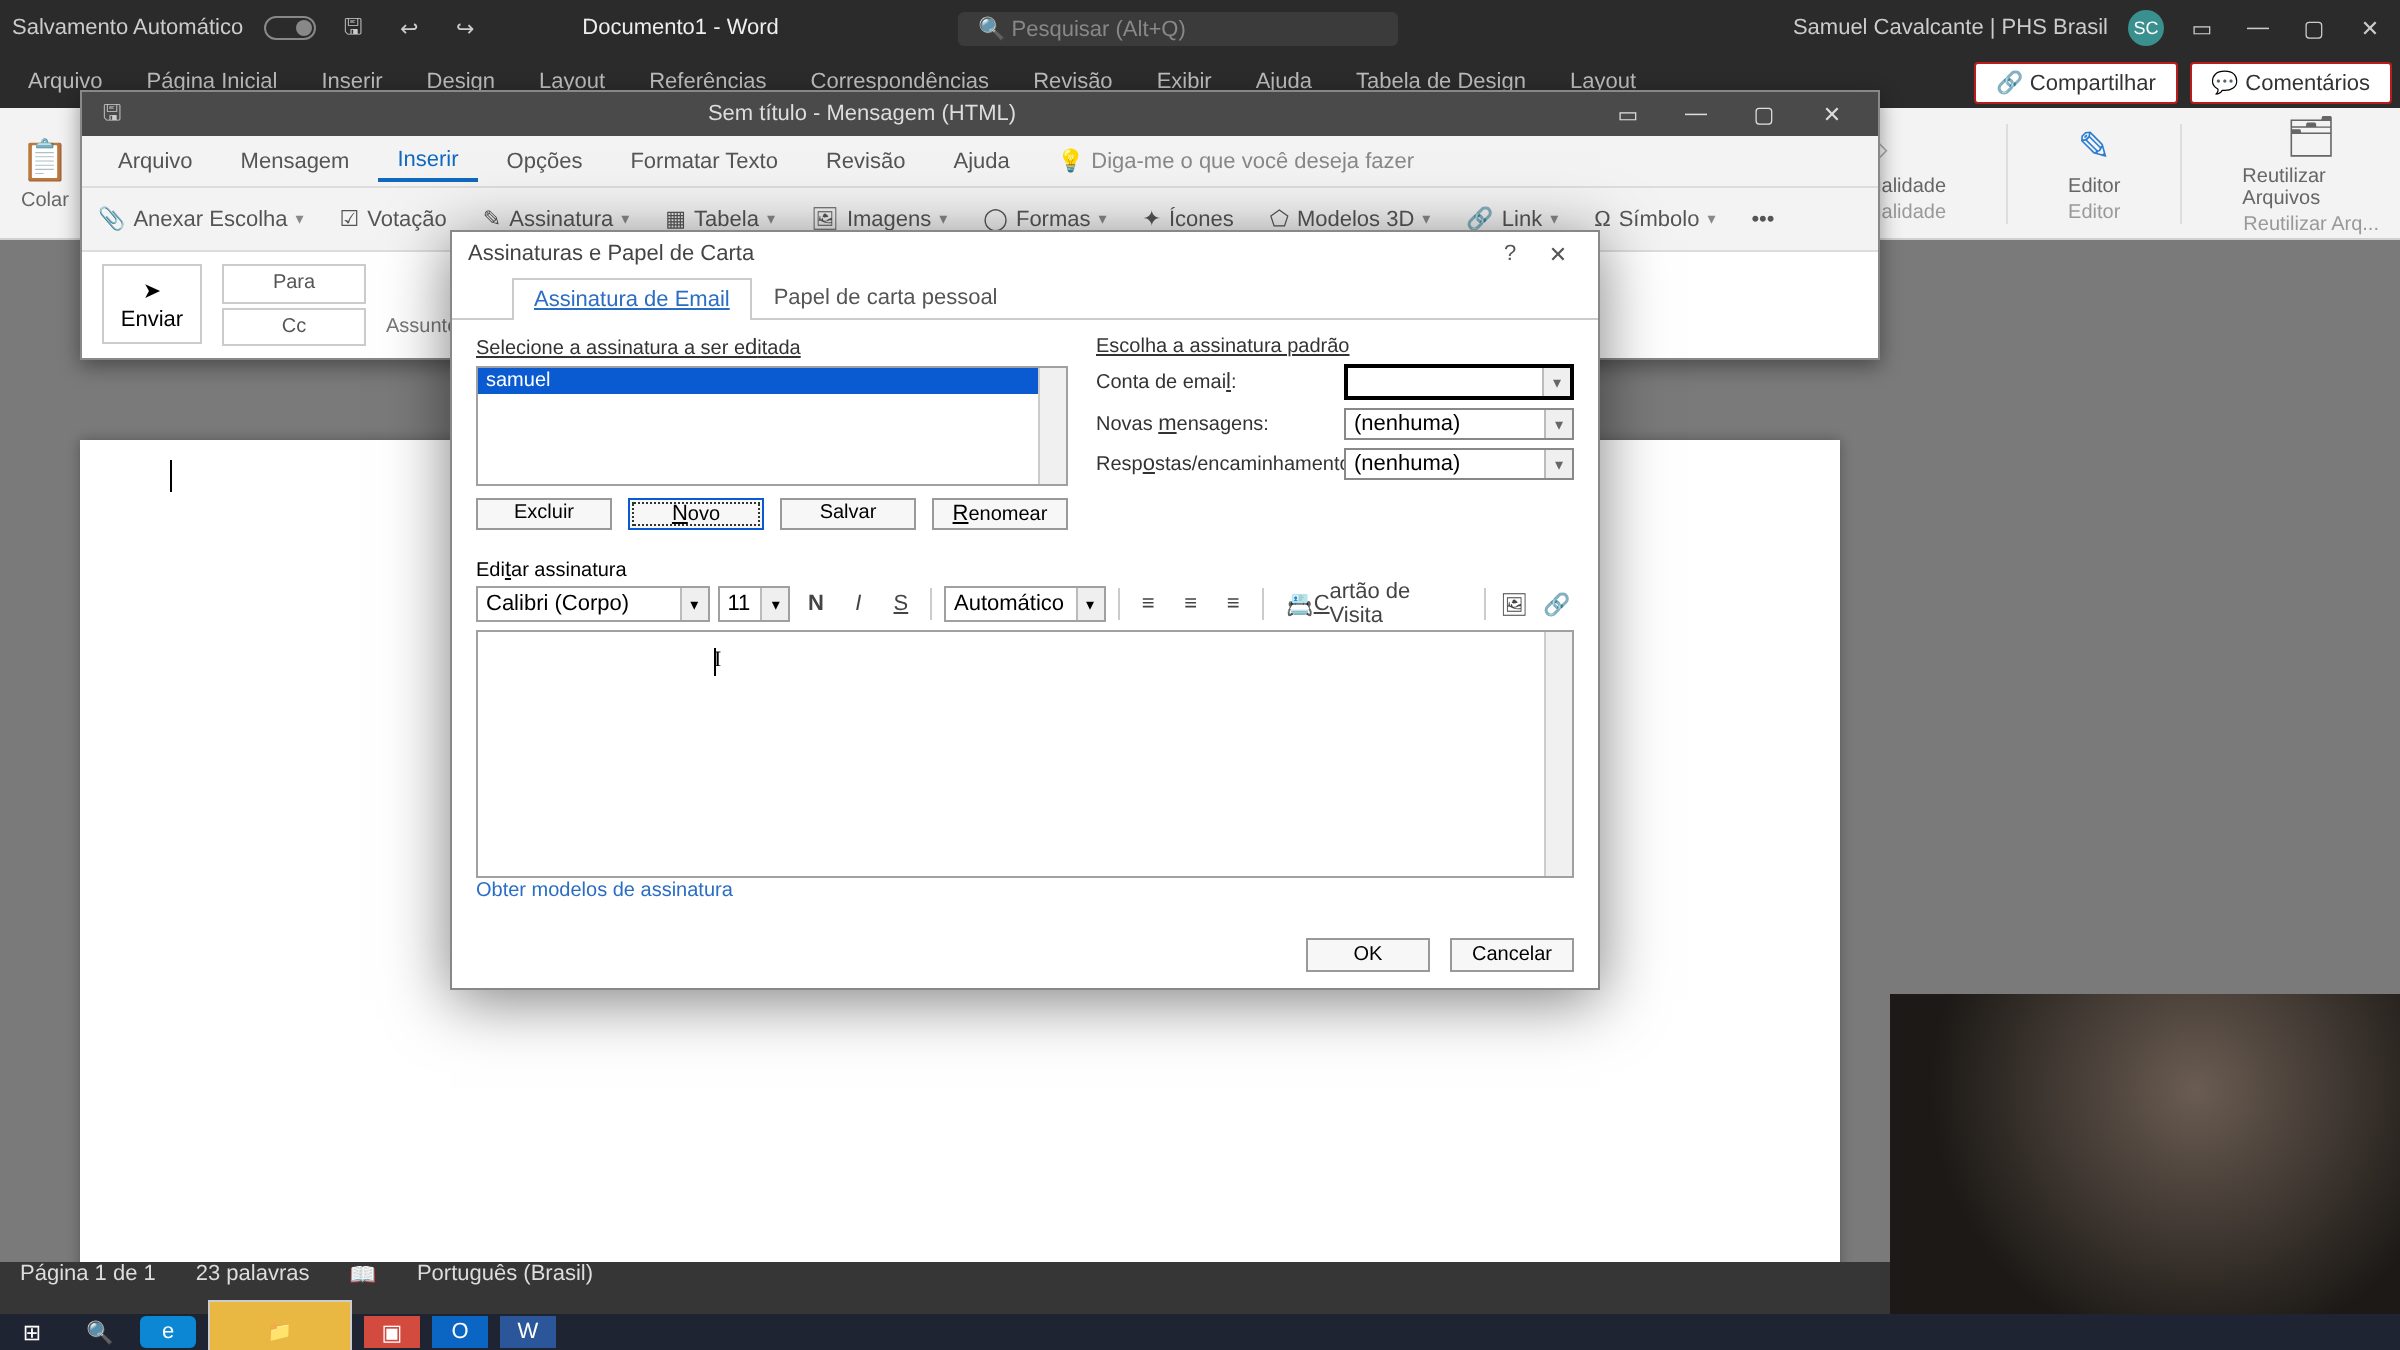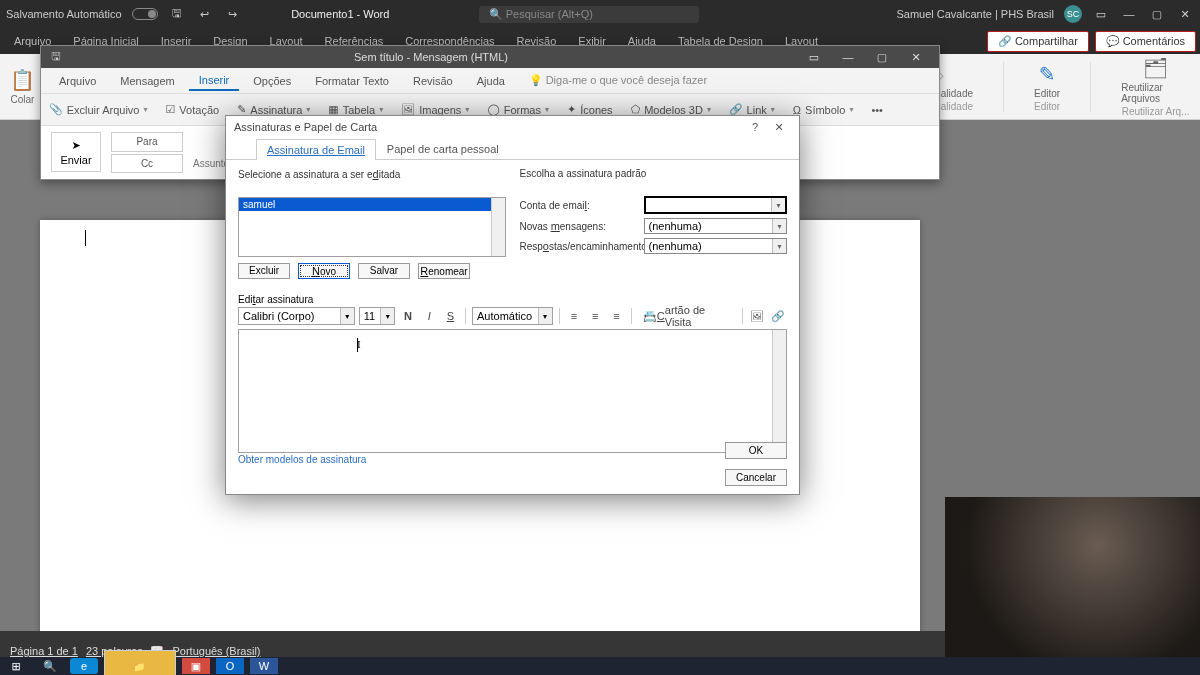--- a/index.html
+++ b/index.html
@@ -26,21 +26,21 @@
 .rg .ic { font-size:20px; }
 .rg .lb { font-size:10px; }
 .rgv { border-left:1px solid #ddd; height:50px; }
 
 
 .doc-area { position:absolute; top:120px; left:0; right:0; bottom:44px; background:#7a7a7a; }
 .page { position:absolute; left:40px; top:100px; width:880px; height:440px; background:#fff; box-shadow:0 0 6px rgba(0,0,0,.3); }
 .cursor { position:absolute; left:45px; top:10px; width:1px; height:16px; background:#000; }
 
 
-.status { position:absolute; left:0; right:0; bottom:18px; height:26px; background:#363636; color:#ddd; display:flex; align-items:flex-end; padding:0 10px; gap:8px; font-size:10px;text-decoration:underline;}
+.status { position:absolute; left:0; right:0; bottom:18px; height:26px; background:#363636; color:#ddd; display:flex; align-items:flex-start; padding:0 10px; gap:20px; font-size:10px;}
 
 
 .taskbar { position:absolute; left:0; right:0; bottom:0; height:18px; background:#1f2433; display:flex; align-items:center; gap:6px; padding:0 2px;}
 .tb { width:28px; height:16px; display:flex; align-items:center; justify-content:center; color:#fff; font-size:11px;}
 .tb.edge{background:#0b87d4;border-radius:3px;} .tb.fld{background:#e9b842;}
 .tb.red{background:#d34a3f;} .tb.out{background:#0a66c2;} .tb.wrd{background:#2b579a;}
 
 
 .outlook { position:absolute; left:40px; top:45px; width:900px; height:135px; background:#e6e6e6; border:1px solid #888; box-shadow:0 3px 10px rgba(0,0,0,.4);}
 .ol-title { height:22px; background:#4a4a4a; color:#ddd; display:flex; align-items:center; padding:0 6px;}
@@ -63,43 +63,43 @@
 
 .dialog { position:absolute; left:225px; top:115px; width:575px; height:380px; background:#fff; border:1px solid #888; box-shadow:0 5px 30px rgba(0,0,0,.5);}
 .dlg-title { height:22px; display:flex; align-items:center; padding:0 8px; color:#444;}
 .dlg-title .sp{flex:1;}
 .dlg-title .x{width:24px;text-align:center;cursor:pointer;color:#555;}
 .dlg-tabs { display:flex; padding:0 10px; border-bottom:1px solid #ccc;}
 .dlg-tabs .dt{ padding:4px 10px; color:#555; cursor:pointer; border:1px solid transparent; border-bottom:none;}
 .dlg-tabs .dt.act{ border-color:#ccc; background:#fff; position:relative; top:1px; color:#2a6dc4; text-decoration:underline;margin-left:20px;}
 .dlg-body { padding:8px 12px; display:flex; gap:14px;}
 .col { flex:1; }
-.lbl { color:#333; font-size:10px; margin-bottom:17px;}
+.lbl { color:#333; font-size:10px; margin-bottom:3px;text-decoration:underline;}
 .listbox { height:60px; border:1px solid #a0a0a0; background:#fff; position:relative;}
 .listbox .sel{ background:#0a5bd1; color:#fff; padding:1px 4px; font-size:10px;}
 .listbox .sb{position:absolute;right:0;top:0;bottom:0;width:14px;background:#f0f0f0;border-left:1px solid #ccc;}
 .btnrow { display:flex; gap:8px; margin-top:6px;}
-.btn { border:1px solid #999; background:#f7f7f7; padding:1px 0; width:52px; text-align:center; font-size:10px; cursor:pointer;}
+.btn { border:1px solid #999; background:#f7f7f7; padding:1px 0; width:68px; text-align:center; font-size:10px; cursor:pointer;}
 .btn.foc { border:1px solid #0a5bd1; outline:1px dotted #333; outline-offset:-3px;}
 .frow { display:flex; align-items:center; gap:8px; margin-bottom:4px;}
 .frow .fl{ width:116px; font-size:10px; color:#333;}
 .cmb { flex:1; height:16px; border:1px solid #888; background:#fff; display:flex; align-items:center; padding:0 4px; font-size:10px; position:relative;}
 .cmb.hl { border:2px solid #000; height:18px;}
 .cmb .dd{position:absolute;right:0;top:0;bottom:0;width:14px;background:#efefef;border-left:1px solid #bbb;display:flex;align-items:center;justify-content:center;font-size:8px;color:#666;}
 .editlbl { font-size:10px; margin:6px 12px 2px;}
 .toolbar { display:flex; align-items:center; gap:4px; padding:0 12px;}
 .toolbar .sel2 { border:1px solid #a0a0a0; height:18px; display:flex; align-items:center; padding:0 4px; font-size:10px; background:#fff; position:relative;}
 .toolbar .sel2 .dd{position:absolute;right:0;top:0;bottom:0;width:14px;background:#efefef;border-left:1px solid #bbb;display:flex;align-items:center;justify-content:center;font-size:8px;}
 .tbtn { width:18px; height:18px; border:1px solid transparent; display:flex; align-items:center; justify-content:center; font-size:11px; color:#444; cursor:pointer;}
 .sep{width:1px;height:16px;background:#ccc;margin:0 2px;}
 .editbox { margin:4px 12px 0; height:124px; border:1px solid #a0a0a0; background:#fff; position:relative;}
 .editbox .cur{position:absolute;left:118px;top:8px;width:1px;height:14px;background:#000; font-family:serif;}
 .editbox .sb{position:absolute;right:0;top:0;bottom:0;width:14px;background:#f0f0f0;border-left:1px solid #ccc;}
 .link { color:#2a6dc4; margin:6px 12px; font-size:10px; cursor:pointer; text-decoration:none;}
-.dlg-btm { position:absolute; bottom:8px; right:12px; display:flex; gap:10px;flex-direction:column;}
+.dlg-btm { position:absolute; bottom:8px; right:12px; display:flex; gap:10px;}
 .dlg-btm .btn{width:62px; padding:2px 0;}
 
 
 .webcam{position:absolute;right:0;bottom:18px;width:255px;height:160px;background:#222 radial-gradient(circle at 60% 30%,#6a5c52 0%,#1c1916 70%);}
 
 .u{text-decoration:underline;}
 </style>
 </head>
 <body>
 
@@ -192,21 +192,21 @@
     <span class="otab act">Inserir</span>
     <span class="otab">Opções</span>
     <span class="otab">Formatar Texto</span>
     <span class="otab">Revisão</span>
     <span class="otab">Ajuda</span>
     <span class="tell">💡 <span>Diga-me o que você deseja fazer</span></span>
   </div>
   <div class="ol-rb">
     <span class="itm">
         <span>📎</span>
-        <span>Excluir Arquivo</span>
+        <span>Anexar Escolha</span>
         <span class="car">▾</span>
       </span>
     <span class="itm">
         <span>☑</span>
         <span>Votação</span>
       </span>
     <span class="itm">
         <span>✎</span>
         <span>Assinatura</span>
         <span class="car">▾</span>

